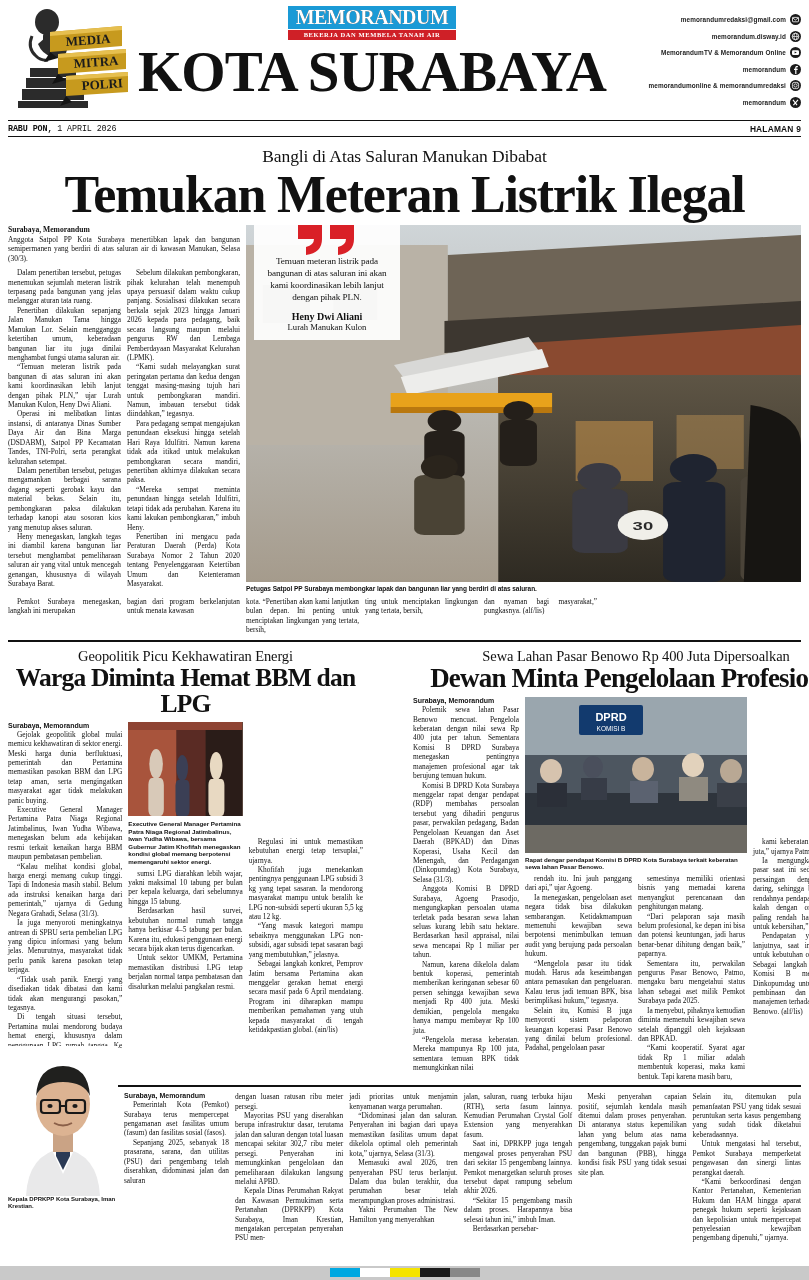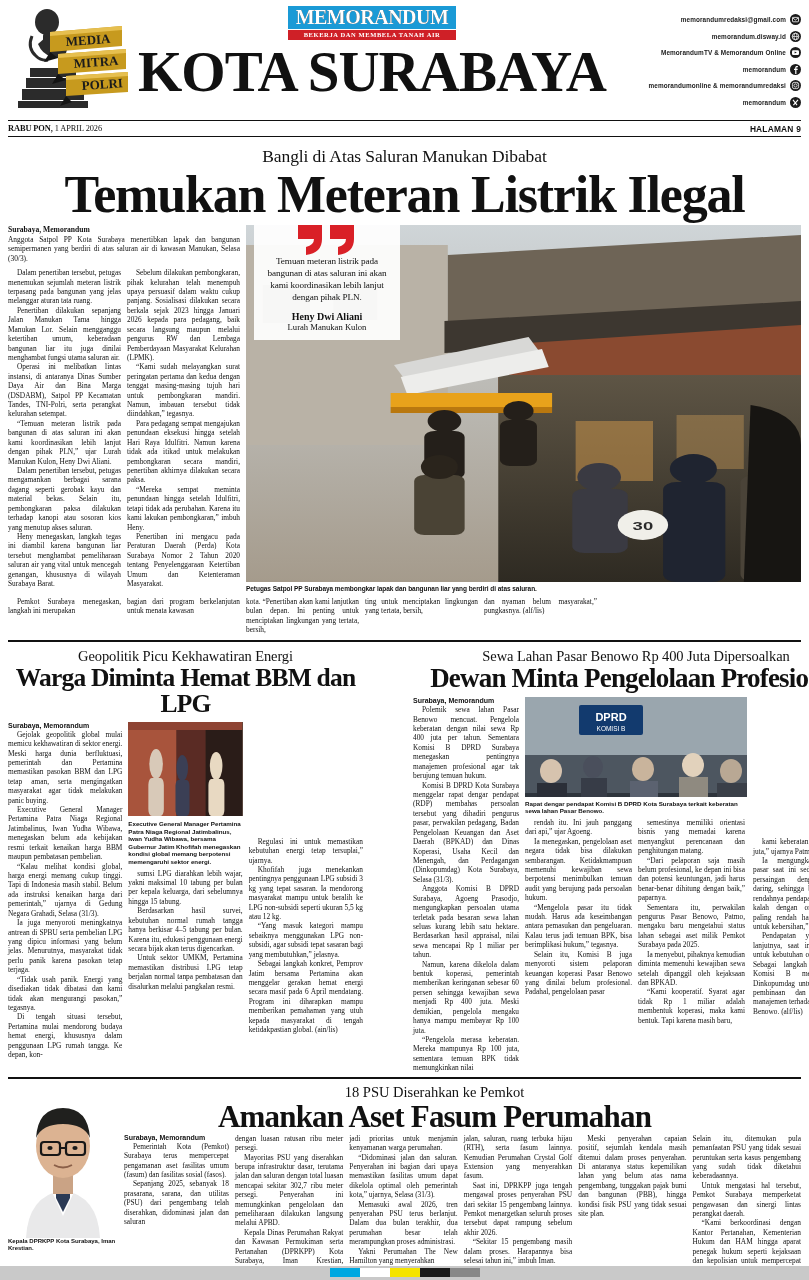--- a/index.html
+++ b/index.html
@@ -38,21 +38,21 @@
   }
 
   .mast-right { width:185px; flex:0 0 185px; padding-top:14px; }
   .contact-row { display:flex; align-items:center; justify-content:flex-end; gap:4px; margin-bottom:5.5px; }
   .contact-row .txt { font-size:6.4px; font-weight:bold; font-family:"Liberation Sans", sans-serif; color:#1a1a1a; letter-spacing:0.1px; white-space:nowrap; }
   .c-ico { width:11px; height:11px; border-radius:50%; background:#1b1b1b; flex:0 0 11px; position:relative; }
   .c-ico svg { position:absolute; left:0; top:0; }
 
   .datebar { border-top:1.6px solid #111; border-bottom:1.6px solid #111; height:17px;
              display:flex; align-items:center; justify-content:space-between; margin-top:2px; }
-  .datebar .left { font-size:8.4px; font-family:Liberation Serif, serif; letter-spacing:-0.1px; }
+  .datebar .left { font-size:8.4px; font-family:Liberation Mono, monospace; letter-spacing:-0.1px; }
   .datebar .left b { font-weight:bold; }
   .datebar .right { font-size:8.4px; font-family:"Liberation Sans", sans-serif; font-weight:bold; letter-spacing:0.2px; }
 
   
   .kicker { text-align:center; font-size:17.5px; margin-top:9px; letter-spacing:-0.1px; }
   .headline-main {
     text-align:center; font-weight:bold; font-size:52px; line-height:1.0;
     letter-spacing:-1.2px; margin-top:2px; margin-bottom:4px;
   }
 
@@ -245,22 +245,22 @@
   <div class="lead-area">
     <div class="lead-left">
       <div class="lead-intro">
         <b>Surabaya, Memorandum</b><br>
         <span style="text-indent:9px;display:inline-block"></span><span>Anggota Satpol PP Kota Surabaya menertibkan lapak dan bangunan semipermanen yang berdiri di atas saluran air di kawasan Manukan, Selasa (30/3).</span>
       </div>
       <div class="two">
         <div class="col">
           <p>Dalam penertiban tersebut, petugas menemukan sejumlah meteran listrik terpasang pada bangunan yang jelas melanggar aturan tata ruang.</p>
           <p>Penertiban dilakukan sepanjang Jalan Manukan Tama hingga Manukan Lor. Selain mengganggu ketertiban umum, keberadaan bangunan liar itu juga dinilai menghambat fungsi utama saluran air.</p>
+          <p>“Temuan meteran listrik pada bangunan di atas saluran ini akan kami koordinasikan lebih lanjut dengan pihak PLN,” ujar Lurah Manukan Kulon, Heny Dwi Aliani.</p>
           <p>Operasi ini melibatkan lintas instansi, di antaranya Dinas Sumber Daya Air dan Bina Marga (DSDABM), Satpol PP Kecamatan Tandes, TNI-Polri, serta perangkat kelurahan setempat.</p>
-          <p>“Temuan meteran listrik pada bangunan di atas saluran ini akan kami koordinasikan lebih lanjut dengan pihak PLN,” ujar Lurah Manukan Kulon, Heny Dwi Aliani.</p>
           <p>Dalam penertiban tersebut, petugas mengamankan berbagai sarana dagang seperti gerobak kayu dan material bekas. Selain itu, pembongkaran paksa dilakukan terhadap kanopi atau sosoran kios yang menutup akses saluran.</p>
           <p>Heny menegaskan, langkah tegas ini diambil karena bangunan liar tersebut menghambat pemeliharaan saluran air yang vital untuk mencegah genangan, khususnya di wilayah Surabaya Barat.</p>
         </div>
         <div class="col">
           <p>Sebelum dilakukan pembongkaran, pihak kelurahan telah menempuh upaya persuasif dalam waktu cukup panjang. Sosialisasi dilakukan secara berkala sejak 2023 hingga Januari 2026 kepada para pedagang, baik secara langsung maupun melalui pengurus RW dan Lembaga Pemberdayaan Masyarakat Kelurahan (LPMK).</p>
           <p>“Kami sudah melayangkan surat peringatan pertama dan kedua dengan tenggat masing-masing tujuh hari untuk pembongkaran mandiri. Namun, imbauan tersebut tidak diindahkan,” tegasnya.</p>
           <p>Para pedagang sempat mengajukan penundaan eksekusi hingga setelah Hari Raya Idulfitri. Namun karena tidak ada itikad untuk melakukan pembongkaran secara mandiri, penertiban akhirnya dilakukan secara paksa.</p>
           <p>“Mereka sempat meminta penundaan hingga setelah Idulfitri, tetapi tidak ada perubahan. Karena itu kami lakukan pembongkaran,” imbuh Heny.</p>
           <p>Penertiban ini mengacu pada Peraturan Daerah (Perda) Kota Surabaya Nomor 2 Tahun 2020 tentang Penyelenggaraan Ketertiban Umum dan Ketenteraman Masyarakat.</p>
         </div>
@@ -351,21 +351,21 @@
     <div class="col" style="width:113px">
       <p class="noind">bagian dari program berkelanjutan untuk menata kawasan</p>
     </div>
     <div class="col" style="width:113px">
       <p class="noind">kota. “Penertiban akan kami lanjutkan bulan depan. Ini penting untuk menciptakan lingkungan yang tertata, bersih,</p>
     </div>
     <div class="col" style="width:113px">
       <p class="noind">ting untuk menciptakan lingkungan yang tertata, bersih,</p>
     </div>
     <div class="col" style="width:113px">
-      <p class="noind">dan nyaman belum masyarakat,” pungkasnya. (alf/lis)</p>
+      <p class="noind">dan nyaman bagi masyarakat,” pungkasnya. (alf/lis)</p>
     </div>
   </div>
 
   <div class="rule-thick" style="margin-top:5px"></div>
 
   <div class="mid">
 
     <div class="mid-left">
       <div class="sec-kicker">Geopolitik Picu Kekhawatiran Energi</div>
       <div class="sec-headline sm">Warga Diminta Hemat BBM dan LPG</div>
@@ -437,21 +437,21 @@
           <div class="col">
             <p>Polemik sewa lahan Pasar Benowo mencuat. Pengelola keberatan dengan nilai sewa Rp 400 juta per tahun. Sementara Komisi B DPRD Surabaya menegaskan pentingnya manajemen profesional agar tak berujung temuan hukum.</p>
             <p>Komisi B DPRD Kota Surabaya menggelar rapat dengar pendapat (RDP) membahas persoalan tersebut yang dihadiri pengurus pasar, perwakilan pedagang, Badan Pengelolaan Keuangan dan Aset Daerah (BPKAD) dan Dinas Koperasi, Usaha Kecil dan Menengah, dan Perdagangan (Dinkopumdag) Kota Surabaya, Selasa (31/3).</p>
             <p>Anggota Komisi B DPRD Surabaya, Agoeng Prasodjo, mengungkapkan persoalan utama terletak pada besaran sewa lahan seluas kurang lebih satu hektare. Berdasarkan hasil appraisal, nilai sewa mencapai Rp 1 miliar per tahun.</p>
             <p>Namun, karena dikelola dalam bentuk koperasi, pemerintah memberikan keringanan sebesar 60 persen sehingga kewajiban sewa menjadi Rp 400 juta. Meski demikian, pengelola mengaku hanya mampu membayar Rp 100 juta.</p>
             <p>“Pengelola merasa keberatan. Mereka mampunya Rp 100 juta, sementara temuan BPK tidak memungkinkan nilai</p>
           </div>
         </div>
 
         <div class="c" style="width:222px;flex:0 0 222px">
-          <div class="ph" style="height:100px">
+          <div class="ph" style="height:156px">
             <svg width="100%" height="128" viewBox="0 0 222 128" preserveAspectRatio="none">
               <rect width="222" height="128" fill="#6e7a84"></rect>
               <rect x="0" y="0" width="222" height="58" fill="#9aa6ae"></rect>
               <rect x="0" y="58" width="222" height="70" fill="#4d5660"></rect>
 
               <rect x="54" y="8" width="64" height="30" rx="2" fill="#123a6e"></rect>
               <text x="86" y="24" font-family="Liberation Sans, sans-serif" font-size="11" font-weight="bold" fill="#ffffff" text-anchor="middle">DPRD</text>
               <text x="86" y="34" font-family="Liberation Sans, sans-serif" font-size="6.5" fill="#ffffff" text-anchor="middle">KOMISI B</text>
 
               <rect x="0" y="96" width="222" height="32" fill="#2e343c"></rect>
@@ -508,24 +508,20 @@
             <p>Pendapatan yang diperoleh, lanjutnya, saat ini hanya cukup untuk kebutuhan operasional dasar. Sebagai langkah tindak lanjut, Komisi B merekomendasikan Dinkopumdag untuk mendampingi pembinaan dan pendampingan manajemen terhadap koperasi Pasar Benowo. (alf/lis)</p>
           </div>
         </div>
       </div>
     </div>
   </div>
 
   <div class="rule-thick" style="margin-top:4px"></div>
 
   <div class="bottom">
-    <div class="bot-head">
-      <div class="bot-kicker">18 PSU Diserahkan ke Pemkot</div>
-      <div class="bot-headline">Amankan Aset Fasum Perumahan</div>
-    </div>
 
     <div class="bot-body">
       <div class="bot-portrait">
         <div style="height:150px;margin-top:-46px;position:relative">
           <svg width="110" height="150" viewBox="0 0 110 150">
             <rect width="110" height="150" fill="#ffffff"></rect>
 
             <path d="M18 150 q2 -42 37 -48 q35 6 37 48 z" fill="#e9e9ea"></path>
             <path d="M44 104 L55 128 L66 104 q-6 -4 -11 -4 q-5 0 -11 4 z" fill="#ffffff"></path>
             <path d="M48 100 h14 v10 l-7 14 l-7 -14 z" fill="#2b3a55"></path>

